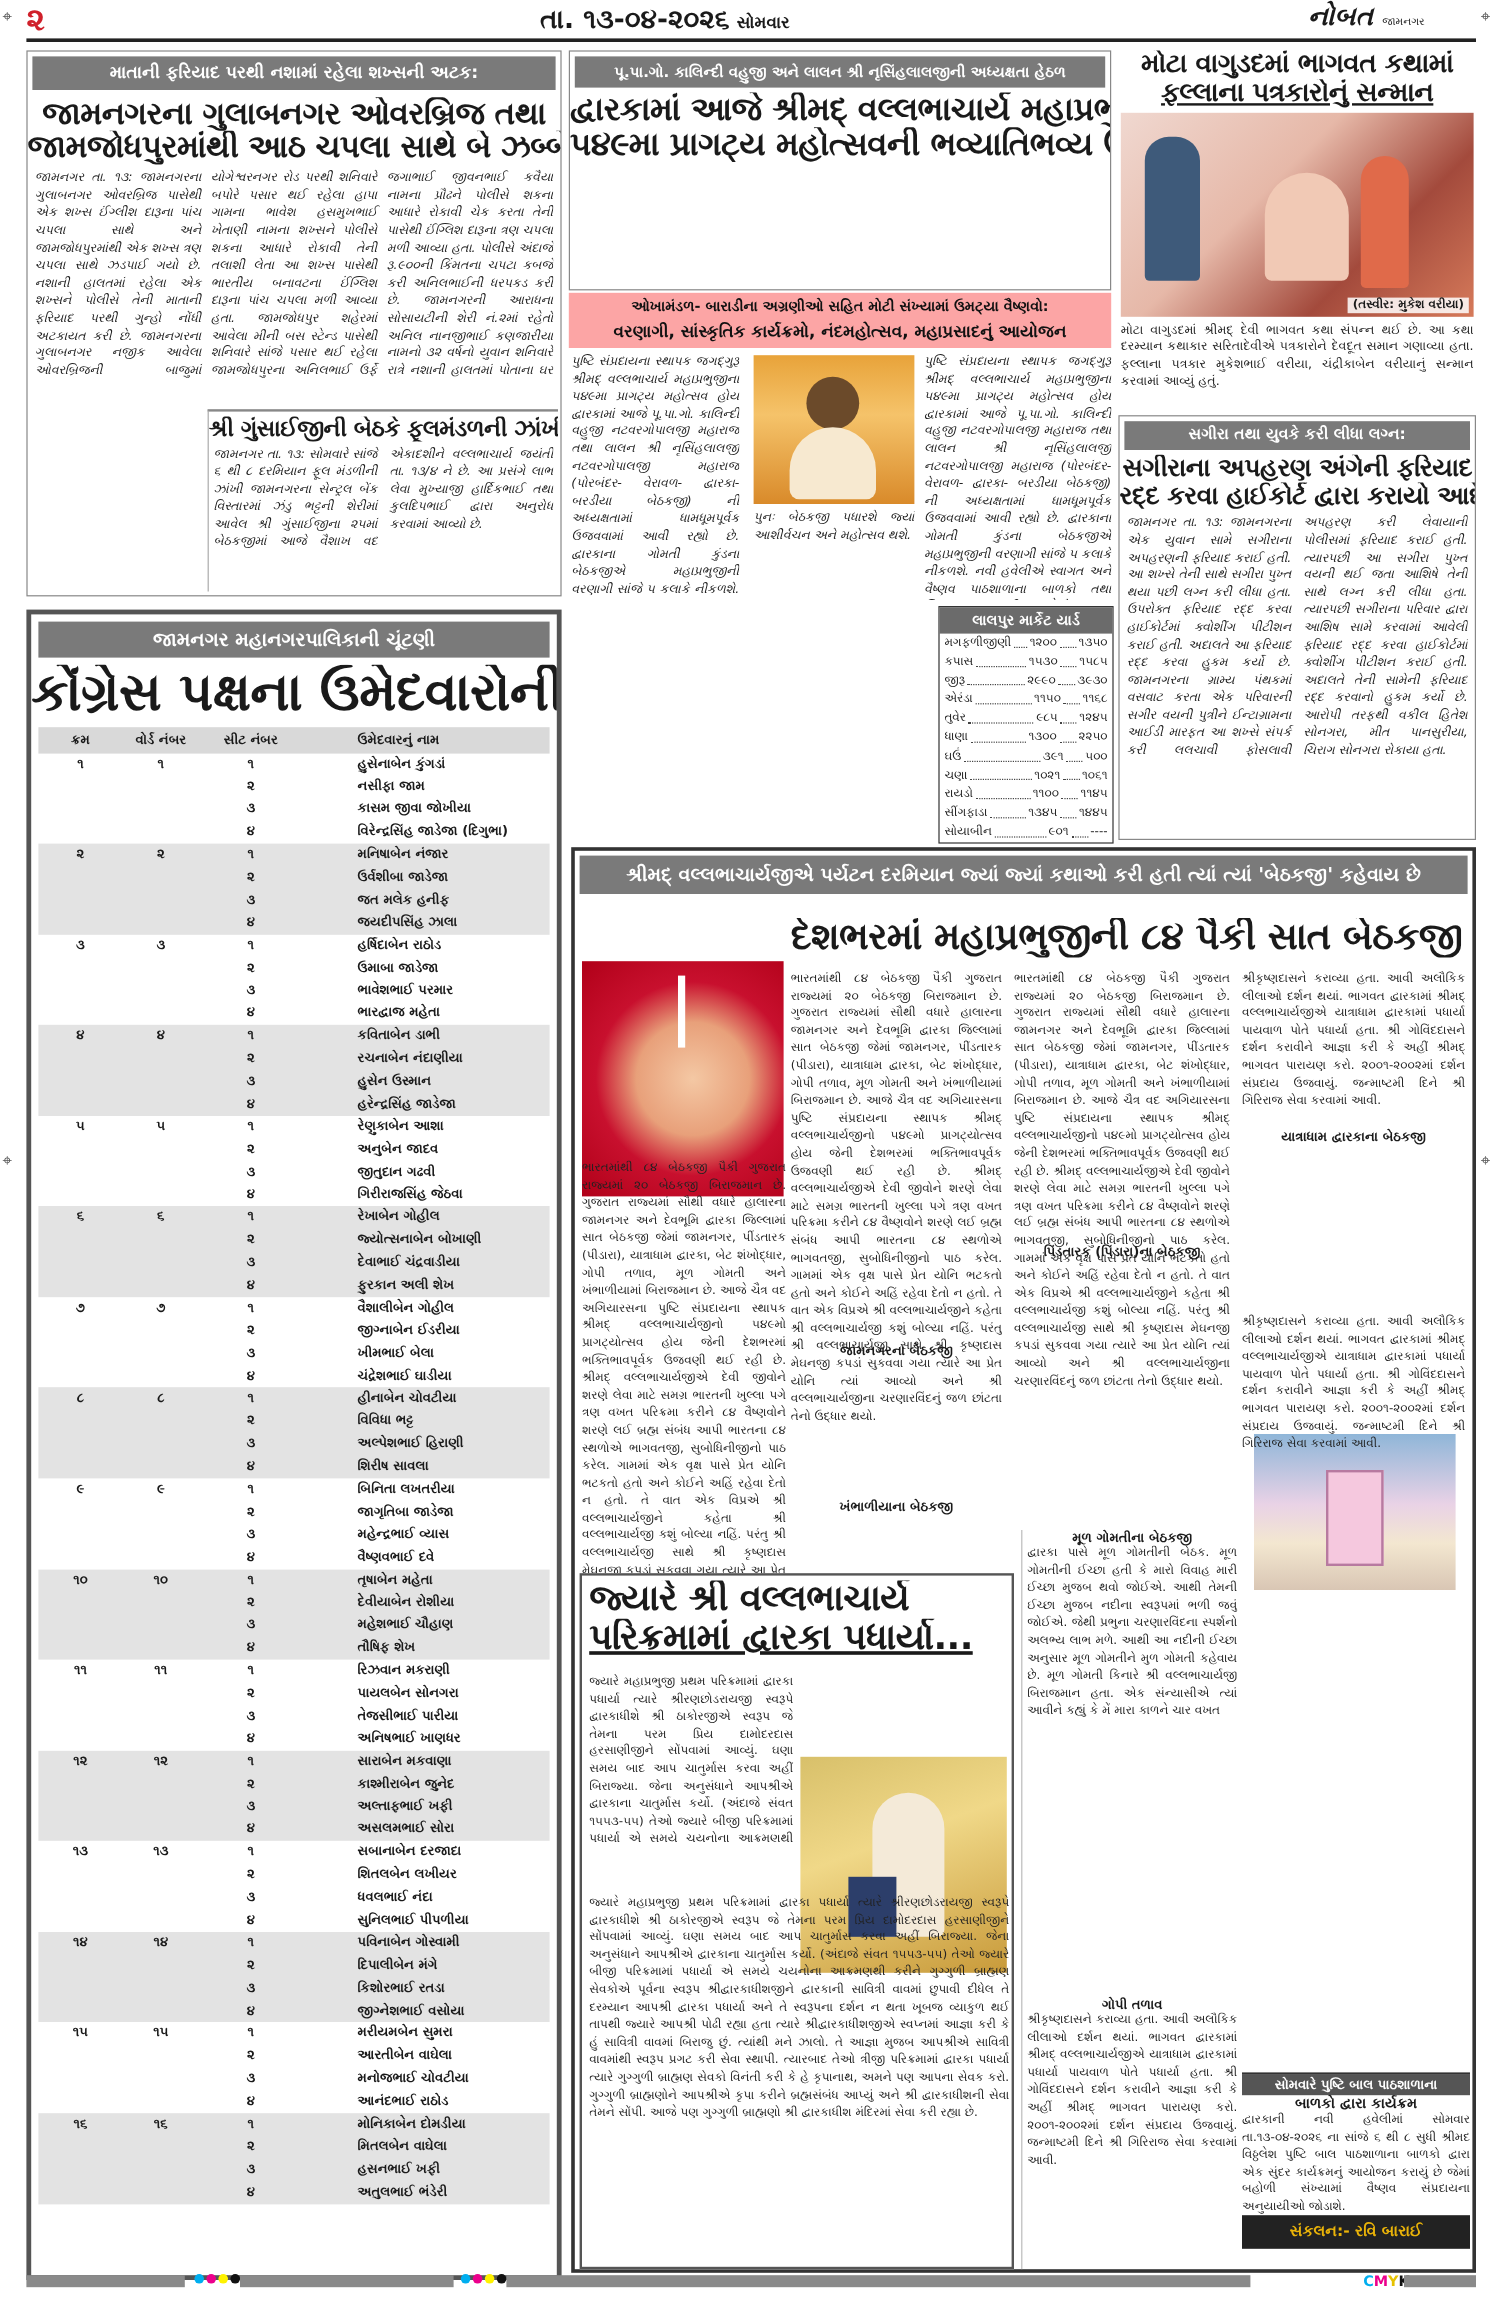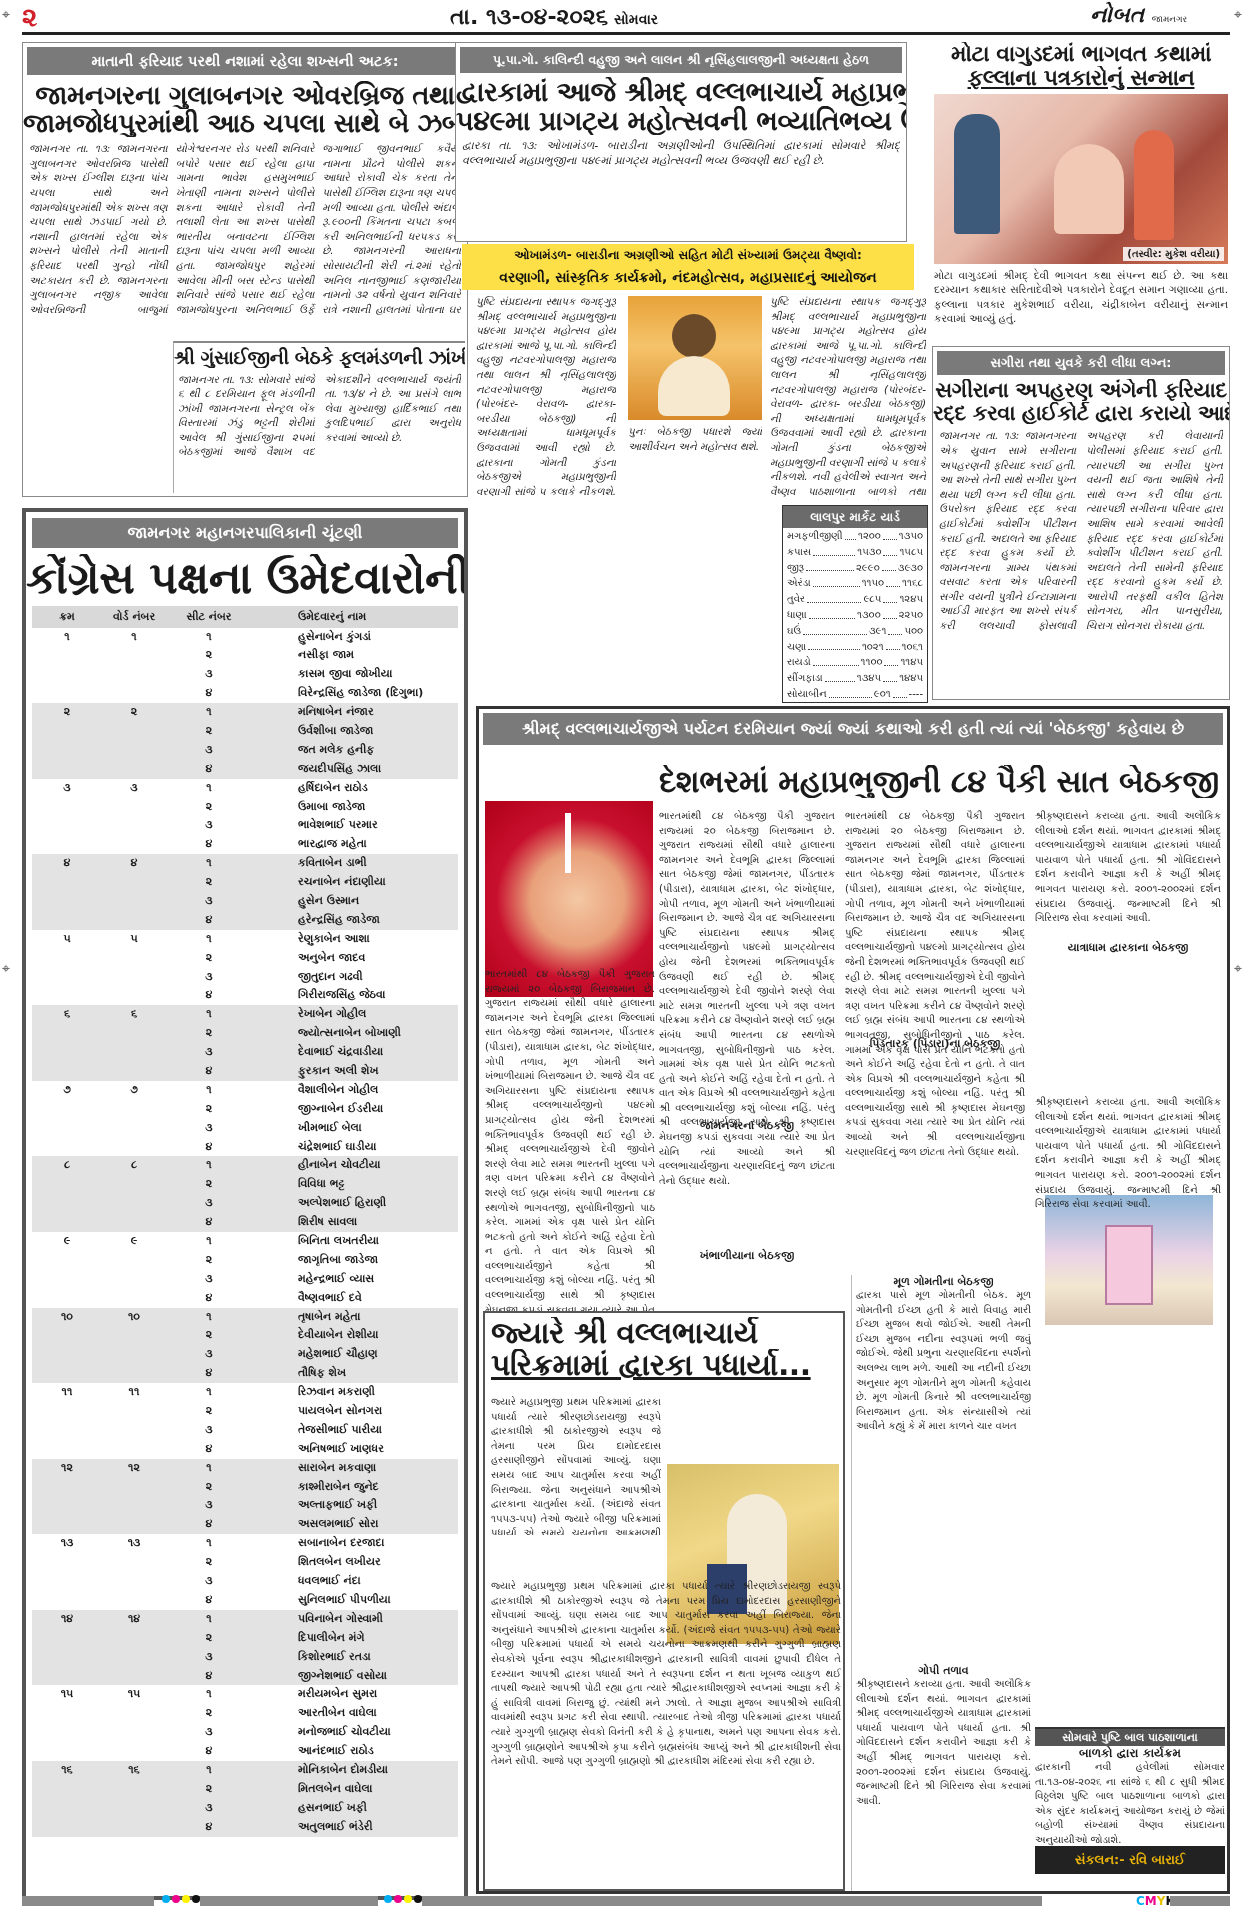--- a/index.html
+++ b/index.html
@@ -73,27 +73,26 @@
   <div class="headline" style="font-size:26px;margin-top:6px;">જામનગરના ગુલાબનગર ઓવરબ્રિજ તથા</div>
   <div class="headline" style="font-size:26px;">જામજોધપુરમાંથી આઠ ચપલા સાથે બે ઝબ્બે</div>
   <div class="body-text cols3" style="margin:4px 6px;height:182px;">જામનગર તા. ૧૩: જામનગરના ગુલાબનગર ઓવરબ્રિજ પાસેથી એક શખ્સ ઈંગ્લીશ દારૂના પાંચ ચપલા સાથે અને જામજોધપુરમાંથી એક શખ્સ ત્રણ ચપલા સાથે ઝડપાઈ ગયો છે. નશાની હાલતમાં રહેલા એક શખ્સને પોલીસે તેની માતાની ફરિયાદ પરથી ગુન્હો નોંધી અટકાયત કરી છે. જામનગરના ગુલાબનગર નજીક આવેલા ઓવરબ્રિજની બાજુમાં યોગેશ્વરનગર રોડ પરથી શનિવારે બપોરે પસાર થઈ રહેલા હાપા ગામના ભાવેશ હસમુખભાઈ ખેતાણી નામના શખ્સને પોલીસે શકના આધારે રોકાવી તેની તલાશી લેતા આ શખ્સ પાસેથી ભારતીય બનાવટના ઈંગ્લિશ દારૂના પાંચ ચપલા મળી આવ્યા હતા. જામજોધપુર શહેરમાં આવેલા મીની બસ સ્ટેન્ડ પાસેથી શનિવારે સાંજે પસાર થઈ રહેલા જામજોધપુરના અનિલભાઈ ઉર્ફે જગાભાઈ જીવનભાઈ કવૈયા નામના પ્રૌઢને પોલીસે શકના આધારે રોકાવી ચેક કરતા તેની પાસેથી ઈંગ્લિશ દારૂના ત્રણ ચપલા મળી આવ્યા હતા. પોલીસે અંદાજે રૂ.૯૦૦ની કિંમતના ચપટા કબજે કરી અનિલભાઈની ધરપકડ કરી છે. જામનગરની આરાધના સોસાયટીની શેરી નં.૨માં રહેતો અનિલ નાનજીભાઈ કણજારીયા નામનો ૩૨ વર્ષનો યુવાન શનિવારે રાત્રે નશાની હાલતમાં પોતાના ઘર તરફ આવતો હતો ત્યારે પોલીસે તેને પકડી પાડ્યો હતો. પોલીસે તેના માતા મોંઘીબેનની ફરિયાદ પરથી અનિલ સામે ગુન્હો નોંધ્યો છે.</div>
 
   <div class="abs" style="left:150px;top:298px;width:292px;height:152px;border-top:2px solid #888;border-left:1px solid #aaa;">
     <div class="headline" style="font-size:19px;margin-top:4px;">શ્રી ગુંસાઈજીની બેઠકે ફૂલમંડળની ઝાંખી</div>
     <div class="body-text cols2" style="margin:4px 4px;height:112px;font-style:italic;">જામનગર તા. ૧૩: સોમવારે સાંજે ૬ થી ૮ દરમિયાન ફૂલ મંડળીની ઝાંખી જામનગરના સેન્ટ્રલ બેંક વિસ્તારમાં ઝંડુ ભટ્ટની શેરીમાં આવેલ શ્રી ગુંસાઈજીના ૨૫માં બેઠકજીમાં આજે વૈશાખ વદ એકાદશીને વલ્લભાચાર્ય જયંતી તા. ૧૩/૪ ને છે. આ પ્રસંગે લાભ લેવા મુખ્યાજી હાર્દિકભાઈ તથા કુલદિપભાઈ દ્વારા અનુરોધ કરવામાં આવ્યો છે.</div>
   </div>
 </div>
 
-<div class="abs box" style="left:455px;top:42px;width:452px;height:200px;border-width:1px;">
+<div class="abs box" style="left:474px;top:42px;width:452px;height:200px;border-width:1px;">
   <div class="kicker" style="margin:4px;height:26px;line-height:26px;font-size:12.5px;">પૂ.પા.ગો. કાલિન્દી વહુજી અને લાલન શ્રી નૃસિંહલાલજીની અધ્યક્ષતા હેઠળ</div>
   <div class="headline" style="font-size:27px;margin-top:4px;">દ્વારકામાં આજે શ્રીમદ્ વલ્લભાચાર્ય મહાપ્રભુજીના</div>
   <div class="headline" style="font-size:27px;">૫૪૯મા પ્રાગટ્ય મહોત્સવની ભવ્યાતિભવ્ય ઉજવણી</div>
-  <div class="body-text" style="margin:4px 6px;height:44px;font-size:11px;">દ્વારકા તા. ૧૩: ઓખામંડળ- બારાડીના અગ્રણીઓની ઉપસ્થિતિમાં દ્વારકામાં સોમવારે શ્રીમદ્ વલ્લભાચાર્ય મહાપ્રભુજીના ૫૪૯માં પ્રાગટ્ય મહોત્સવની ભવ્ય ઉજવણી થઈ રહી છે.</div>
-</div>
-<div class="abs kicker" style="left:462px;top:244px;width:452px;height:46px;background:#fde047;color:#111;font-size:12px;line-height:22px;">
+</div>
+<div class="abs kicker" style="left:474px;top:244px;width:452px;height:46px;background:#fca5a5;color:#111;font-size:12px;line-height:22px;">
   <div>ઓખામંડળ- બારાડીના અગ્રણીઓ સહિત મોટી સંખ્યામાં ઉમટ્યા વૈષ્ણવો:</div>
   <div style="font-size:14px;">વરણાગી, સાંસ્કૃતિક કાર્યક્રમો, નંદમહોત્સવ, મહાપ્રસાદનું આયોજન</div>
 </div>
 <div class="abs body-text" style="left:476px;top:294px;width:140px;height:202px;">પુષ્ટિ સંપ્રદાયના સ્થાપક જગદ્ગુરૂ શ્રીમદ્ વલ્લભાચાર્ય મહાપ્રભુજીના ૫૪૯મા પ્રાગટ્ય મહોત્સવ હોય દ્વારકામાં આજે પૂ.પા.ગો. કાલિન્દી વહુજી નટવરગોપાલજી મહારાજ તથા લાલન શ્રી નૃસિંહલાલજી નટવરગોપાલજી મહારાજ (પોરબંદર- વેરાવળ- દ્વારકા- બરડીયા બેઠકજી) ની અધ્યક્ષતામાં ધામધૂમપૂર્વક ઉજવવામાં આવી રહ્યો છે. દ્વારકાના ગોમતી કુંડના બેઠકજીએ મહાપ્રભુજીની વરણાગી સાંજે ૫ કલાકે નીકળશે. નવી હવેલીએ સ્વાગત અને વૈષ્ણવ પાઠશાળાના બાળકો તથા શિવણ ક્લાસની બહેનો દ્વારા સાંસ્કૃતિક કાર્યક્રમ રજૂ થયા પછી વરણાગી નવી હવેલીએ પ્રસ્થાન થઈ જશે. બાદ તેઓ ભેટ આપશે. સોનેચા, ધનસુખભાઈ બારાઈ સહિત મોટી સંખ્યામાં વૈષ્ણવ પરિવારો ઉપસ્થિત રહેશે. દ્વારકા નવી હવેલીમાં આજે સવારે ૧૦ કલાકથી કાલિન્દી વહુજી મહારાજના હસ્તે વલ્લભાચાર્ય ચેરીટેબલ ટ્રસ્ટના સહયોગથી નિ:શુલ્ક છાશનું વિતરણ કરાશે. ૫૪૯માં પ્રાગટ્ય મહોત્સવ નિમિત્તે વિશેષ પાઠ-પૂજન સહિતના ધાર્મિક કાર્યક્રમોમાં મોટી સંખ્યામાં વૈષ્ણવો ઉમટશે.</div>
 <div class="abs photo" style="left:628px;top:296px;width:134px;height:124px;background:linear-gradient(180deg,#e8a33a 0%,#f5c36a 40%,#d98a2a 100%);">
   <div class="abs" style="left:44px;top:18px;width:44px;height:44px;border-radius:50%;background:#6b4a2a;"></div>
   <div class="abs" style="left:30px;top:60px;width:72px;height:60px;border-radius:36px 36px 8px 8px;background:#f7e9d0;"></div>
 </div>
 <div class="abs body-text" style="left:628px;top:424px;width:134px;height:72px;">પુનઃ બેઠકજી પધારશે જ્યાં આશીર્વચન અને મહોત્સવ થશે.</div>
 <div class="abs body-text" style="left:770px;top:294px;width:156px;height:206px;">પુષ્ટિ સંપ્રદાયના સ્થાપક જગદ્ગુરૂ શ્રીમદ્ વલ્લભાચાર્ય મહાપ્રભુજીના ૫૪૯મા પ્રાગટ્ય મહોત્સવ હોય દ્વારકામાં આજે પૂ.પા.ગો. કાલિન્દી વહુજી નટવરગોપાલજી મહારાજ તથા લાલન શ્રી નૃસિંહલાલજી નટવરગોપાલજી મહારાજ (પોરબંદર- વેરાવળ- દ્વારકા- બરડીયા બેઠકજી) ની અધ્યક્ષતામાં ધામધૂમપૂર્વક ઉજવવામાં આવી રહ્યો છે. દ્વારકાના ગોમતી કુંડના બેઠકજીએ મહાપ્રભુજીની વરણાગી સાંજે ૫ કલાકે નીકળશે. નવી હવેલીએ સ્વાગત અને વૈષ્ણવ પાઠશાળાના બાળકો તથા શિવણ ક્લાસની બહેનો દ્વારા સાંસ્કૃતિક કાર્યક્રમ રજૂ થયા પછી વરણાગી નવી હવેલીએ પ્રસ્થાન થઈ જશે. બાદ તેઓ ભેટ આપશે. સોનેચા, ધનસુખભાઈ બારાઈ સહિત મોટી સંખ્યામાં વૈષ્ણવ પરિવારો ઉપસ્થિત રહેશે. દ્વારકા નવી હવેલીમાં આજે સવારે ૧૦ કલાકથી કાલિન્દી વહુજી મહારાજના હસ્તે વલ્લભાચાર્ય ચેરીટેબલ ટ્રસ્ટના સહયોગથી નિ:શુલ્ક છાશનું વિતરણ કરાશે. ૫૪૯માં પ્રાગટ્ય મહોત્સવ નિમિત્તે વિશેષ પાઠ-પૂજન સહિતના ધાર્મિક કાર્યક્રમોમાં મોટી સંખ્યામાં વૈષ્ણવો ઉમટશે.</div>

